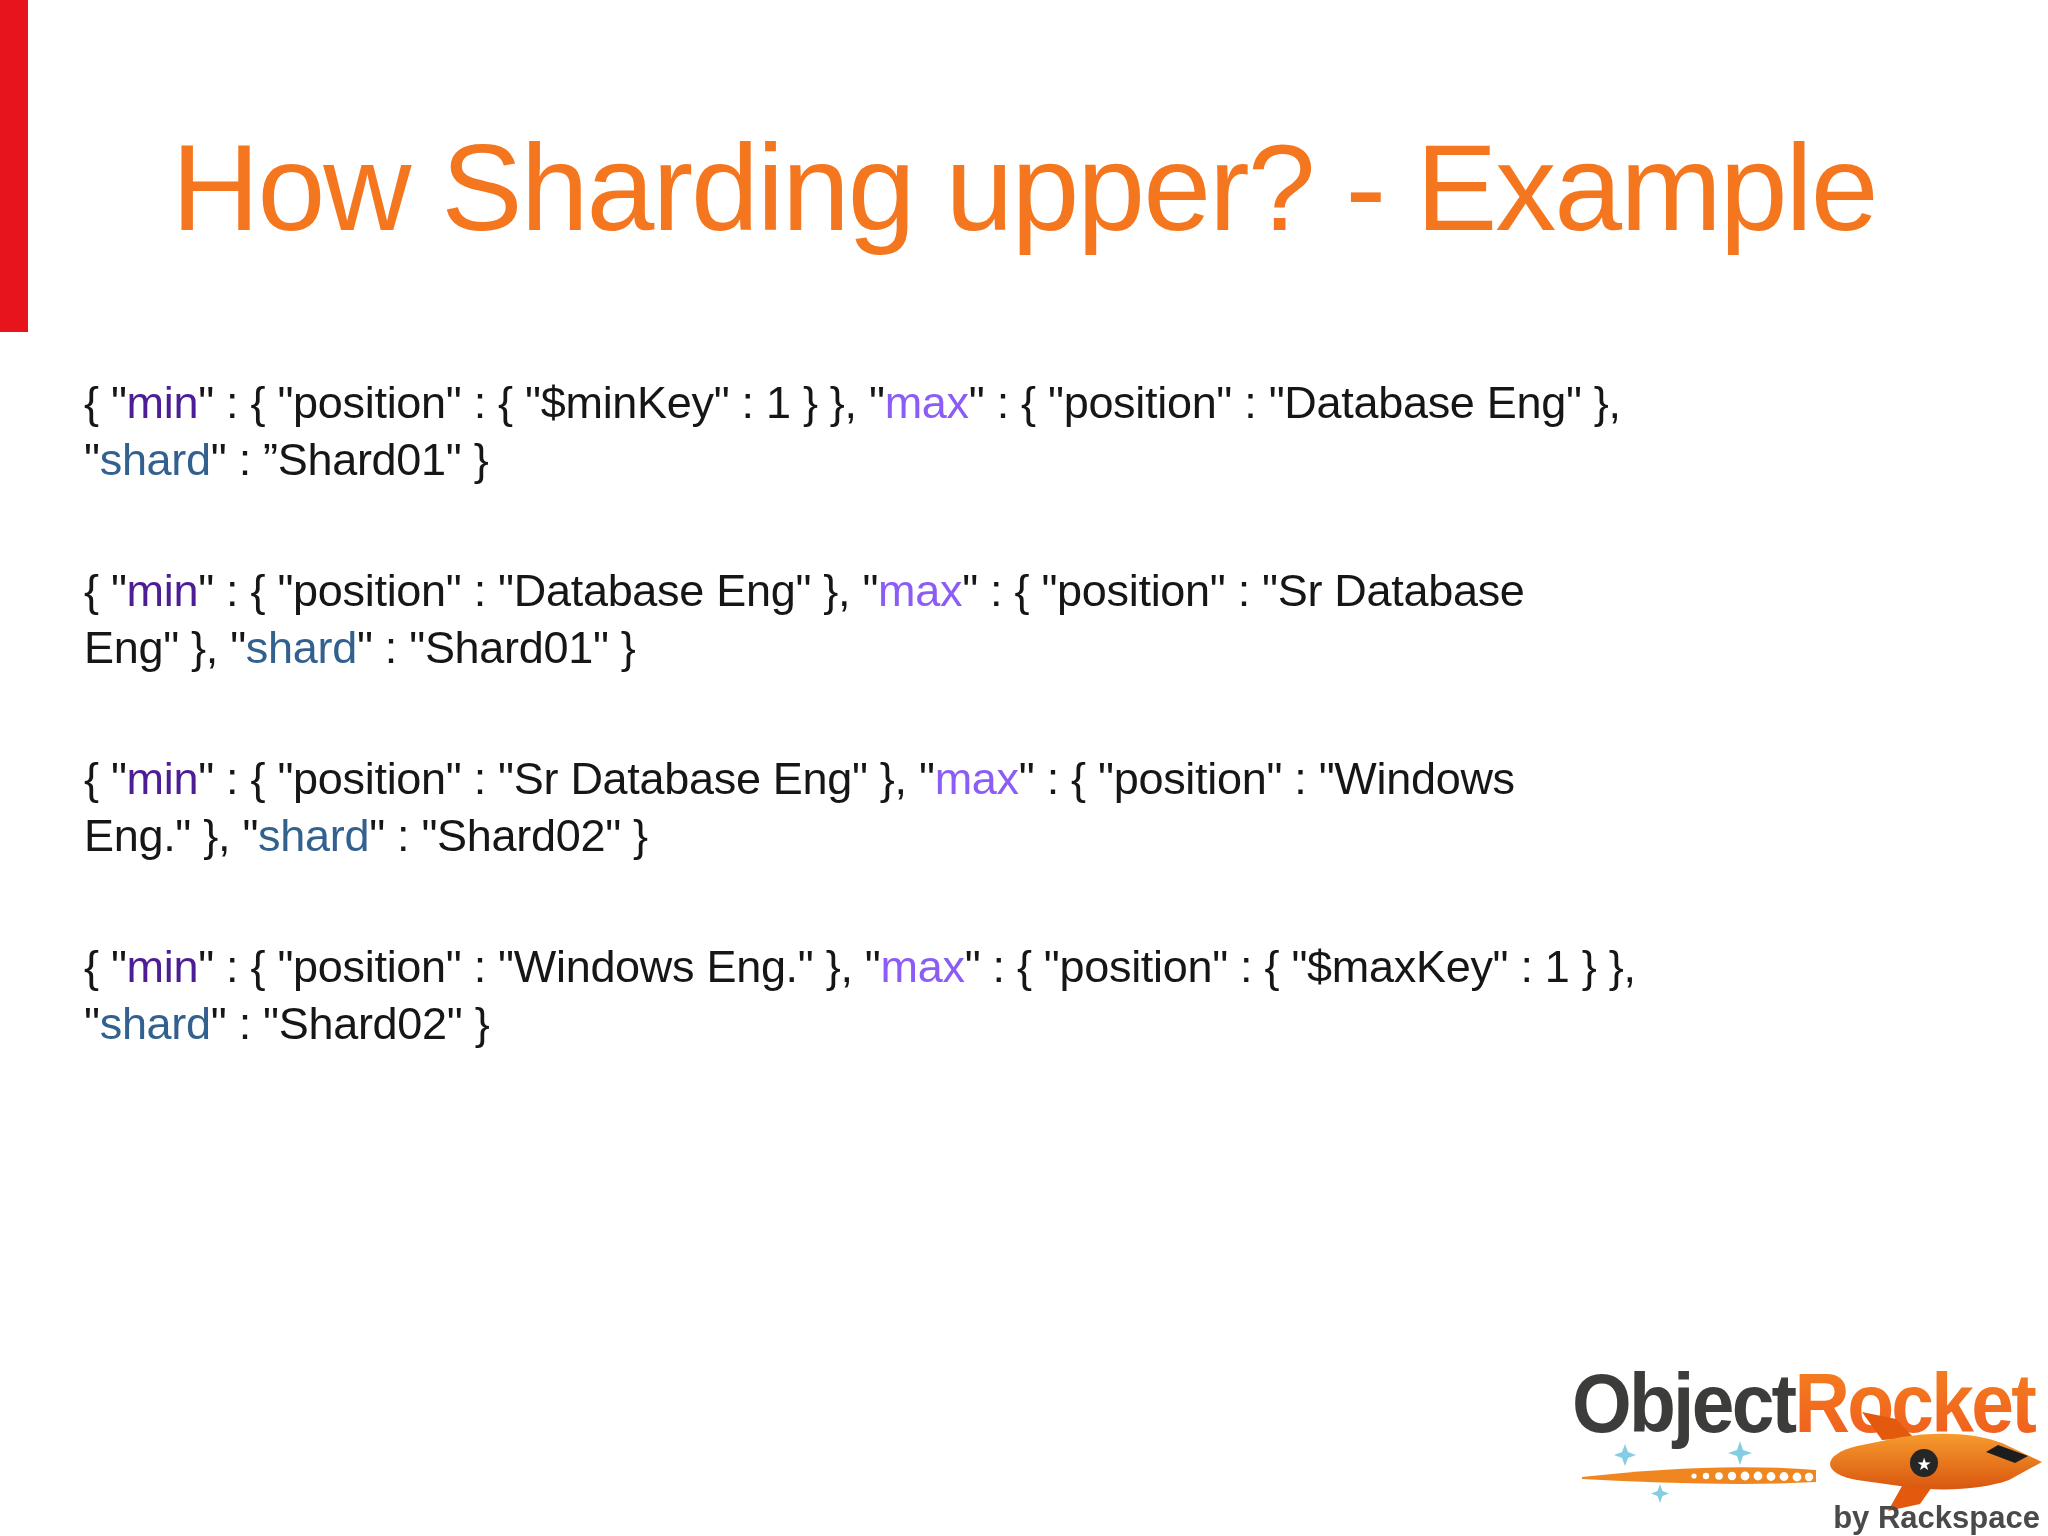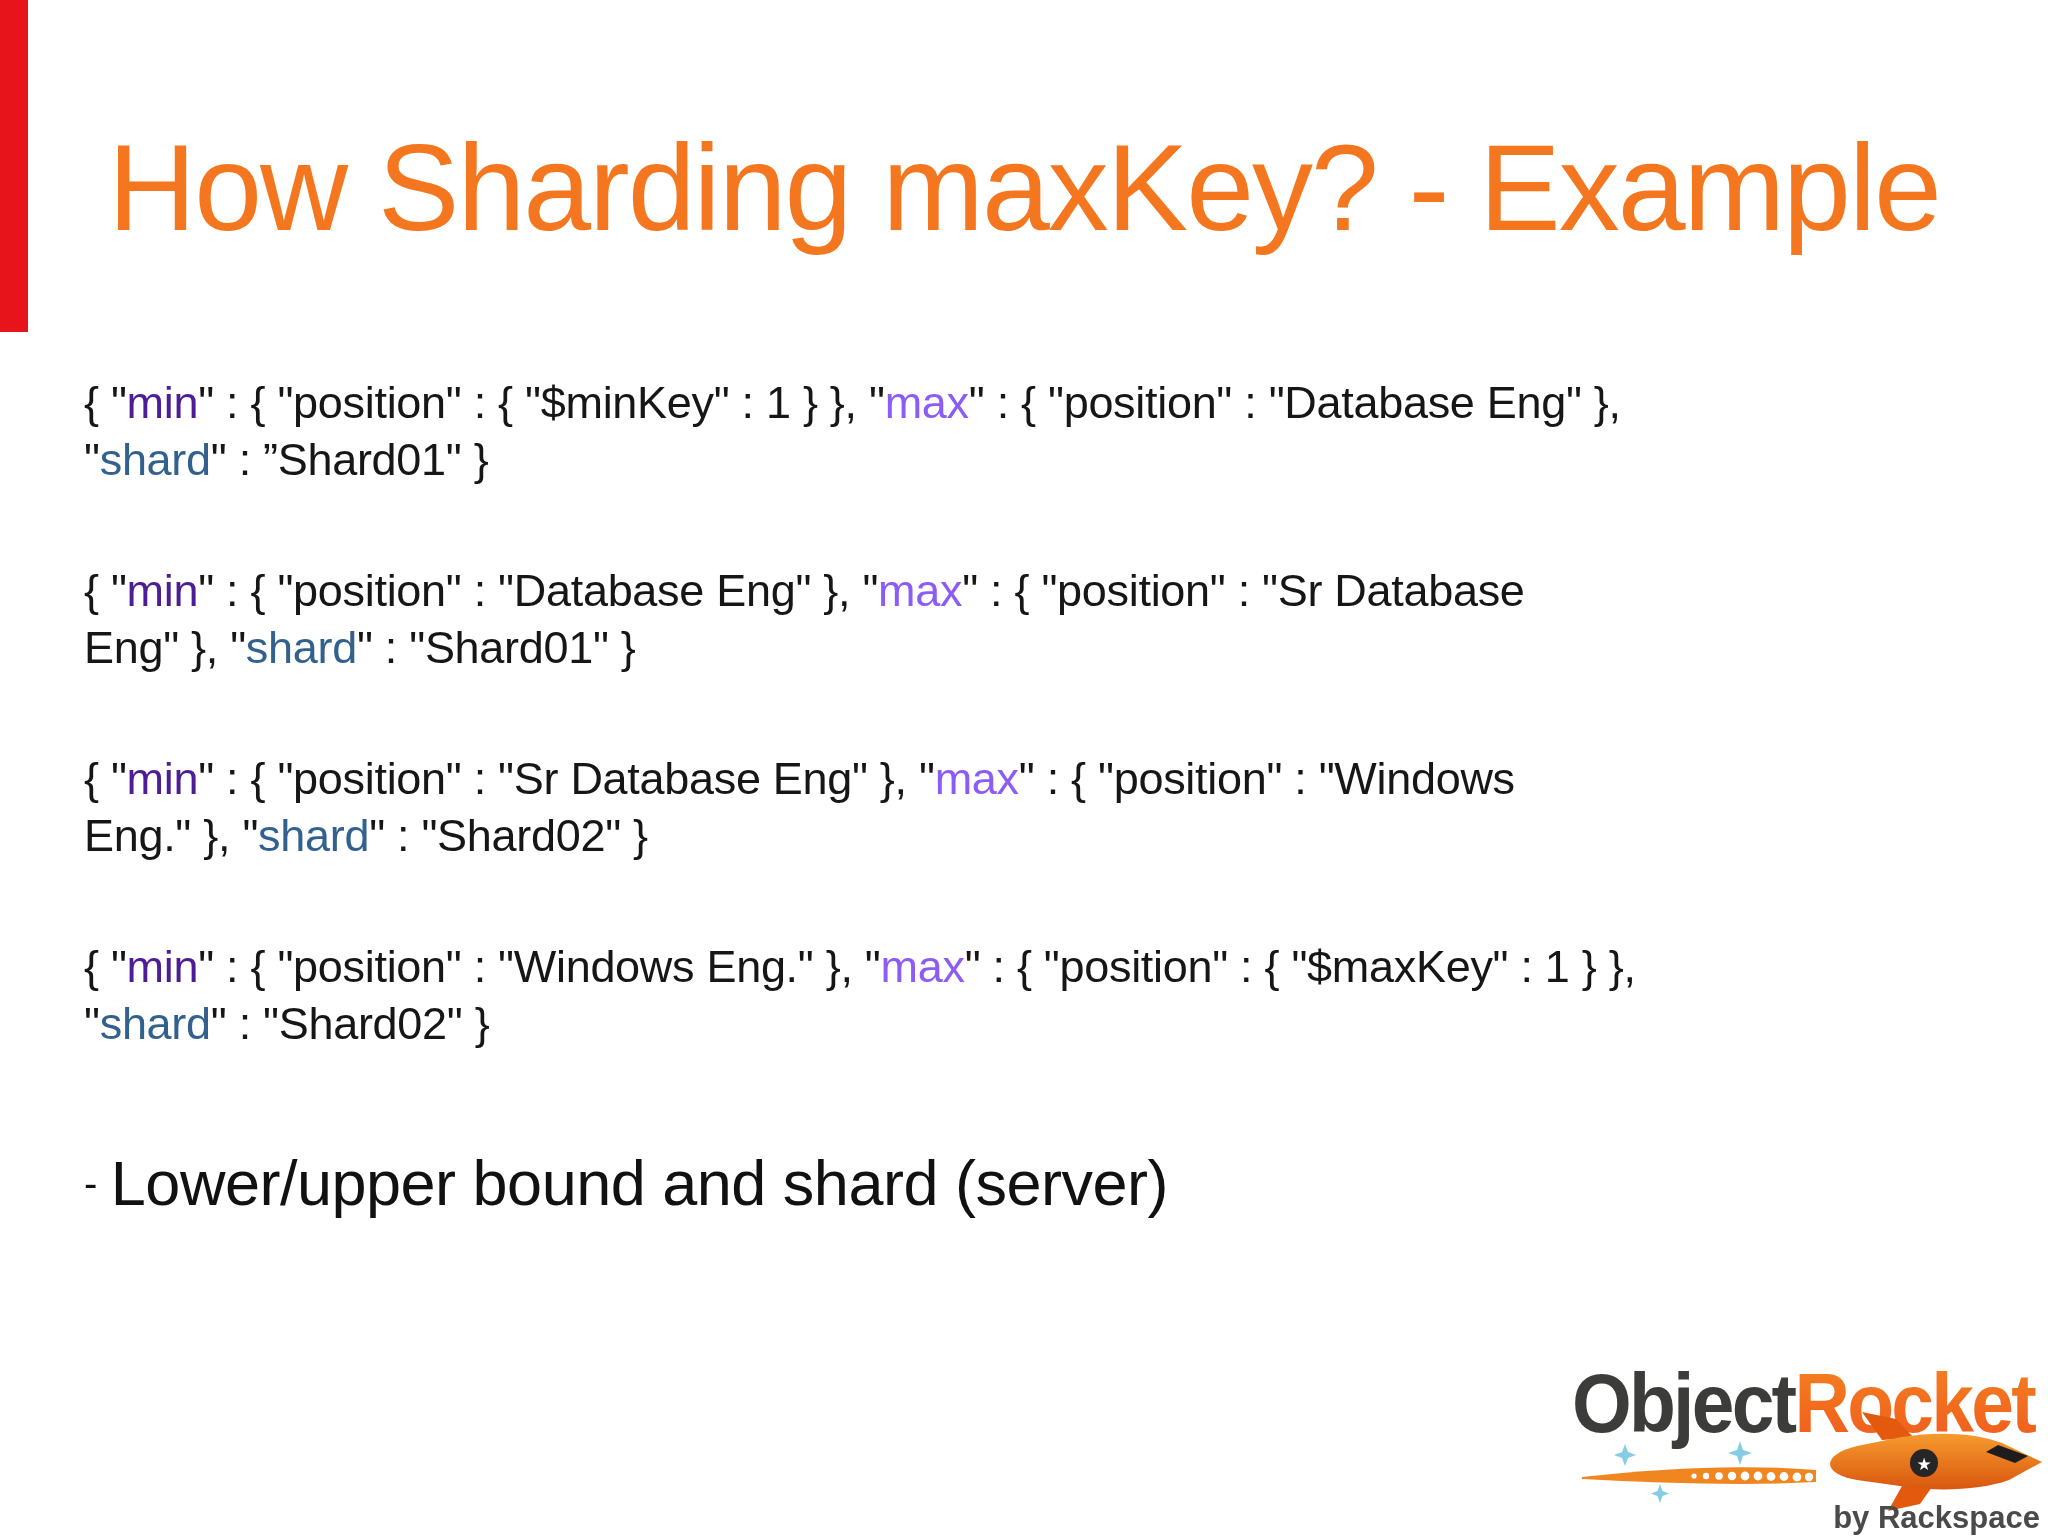--- a/index.html
+++ b/index.html
@@ -33,32 +33,29 @@
   }
   .logo-svg { position:absolute; left:1572px; top:1356px; width:476px; height:180px; }
 </style>
 </head>
 <body>
 
 <div class="slide">
 
   <div class="accent-bar"></div>
 
-  <div class="title">How Sharding maxKey? - Example</div>
+  <div class="title">How Sharding upper? - Example</div>
 
   <div class="code-block">
     <p><span class="tok-plain">{ "</span><span class="tok-min">min</span><span class="tok-plain">" : { "position" : { "$minKey" : 1 } }, "</span><span class="tok-max">max</span><span class="tok-plain">" : { "position" : "Database Eng" },</span><br><span class="tok-plain">"</span><span class="tok-shard">shard</span><span class="tok-plain">" : ”Shard01" }</span></p>
     <p><span class="tok-plain">{ "</span><span class="tok-min">min</span><span class="tok-plain">" : { "position" : "Database Eng" }, "</span><span class="tok-max">max</span><span class="tok-plain">" : { "position" : "Sr Database</span><br><span class="tok-plain">Eng" }, "</span><span class="tok-shard">shard</span><span class="tok-plain">" : "Shard01" }</span></p>
     <p><span class="tok-plain">{ "</span><span class="tok-min">min</span><span class="tok-plain">" : { "position" : "Sr Database Eng" }, "</span><span class="tok-max">max</span><span class="tok-plain">" : { "position" : "Windows</span><br><span class="tok-plain">Eng." }, "</span><span class="tok-shard">shard</span><span class="tok-plain">" : "Shard02" }</span></p>
     <p><span class="tok-plain">{ "</span><span class="tok-min">min</span><span class="tok-plain">" : { "position" : "Windows Eng." }, "</span><span class="tok-max">max</span><span class="tok-plain">" : { "position" : { "$maxKey" : 1 } },</span><br><span class="tok-plain">"</span><span class="tok-shard">shard</span><span class="tok-plain">" : "Shard02" }</span></p>
   </div>
 
-  <div class="bullet-line">
-    <span class="dash">-</span><span>Lower/upper bound and shard (server)</span>
-  </div>
 
   <svg class="logo-svg" viewBox="0 0 476 180">
     <defs>
       <linearGradient id="rocketGrad" x1="0" y1="0" x2="0" y2="1">
         <stop offset="0" stop-color="#f79b2e"></stop>
         <stop offset="1" stop-color="#d9570f"></stop>
       </linearGradient>
       <linearGradient id="rocketTextGrad" x1="0" y1="0" x2="0" y2="1">
         <stop offset="0" stop-color="#f58220"></stop>
         <stop offset="1" stop-color="#ef5a1d"></stop>

